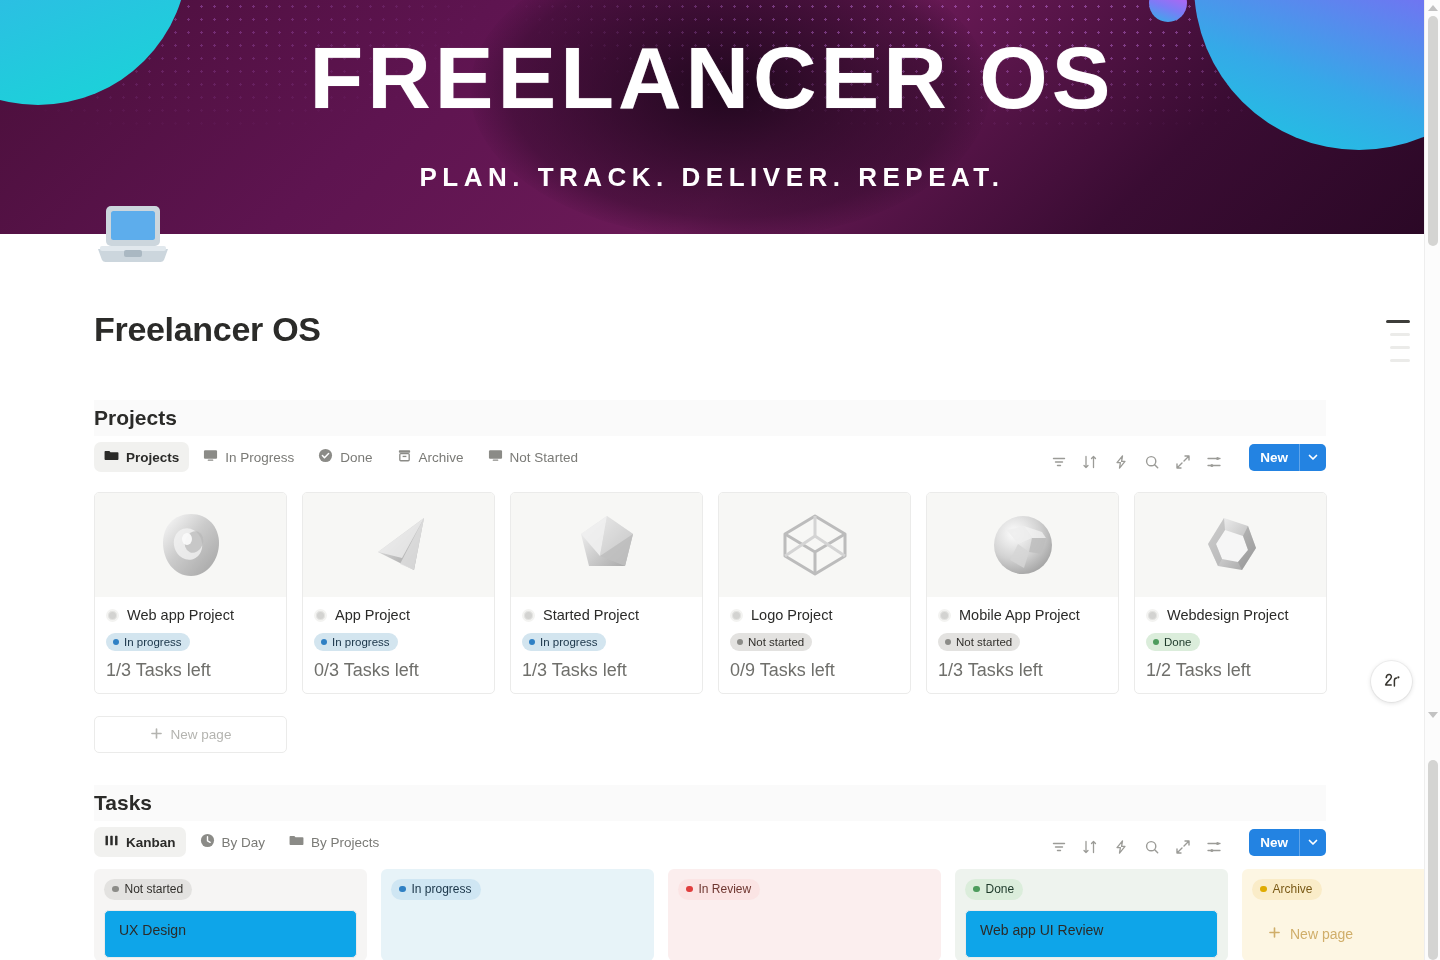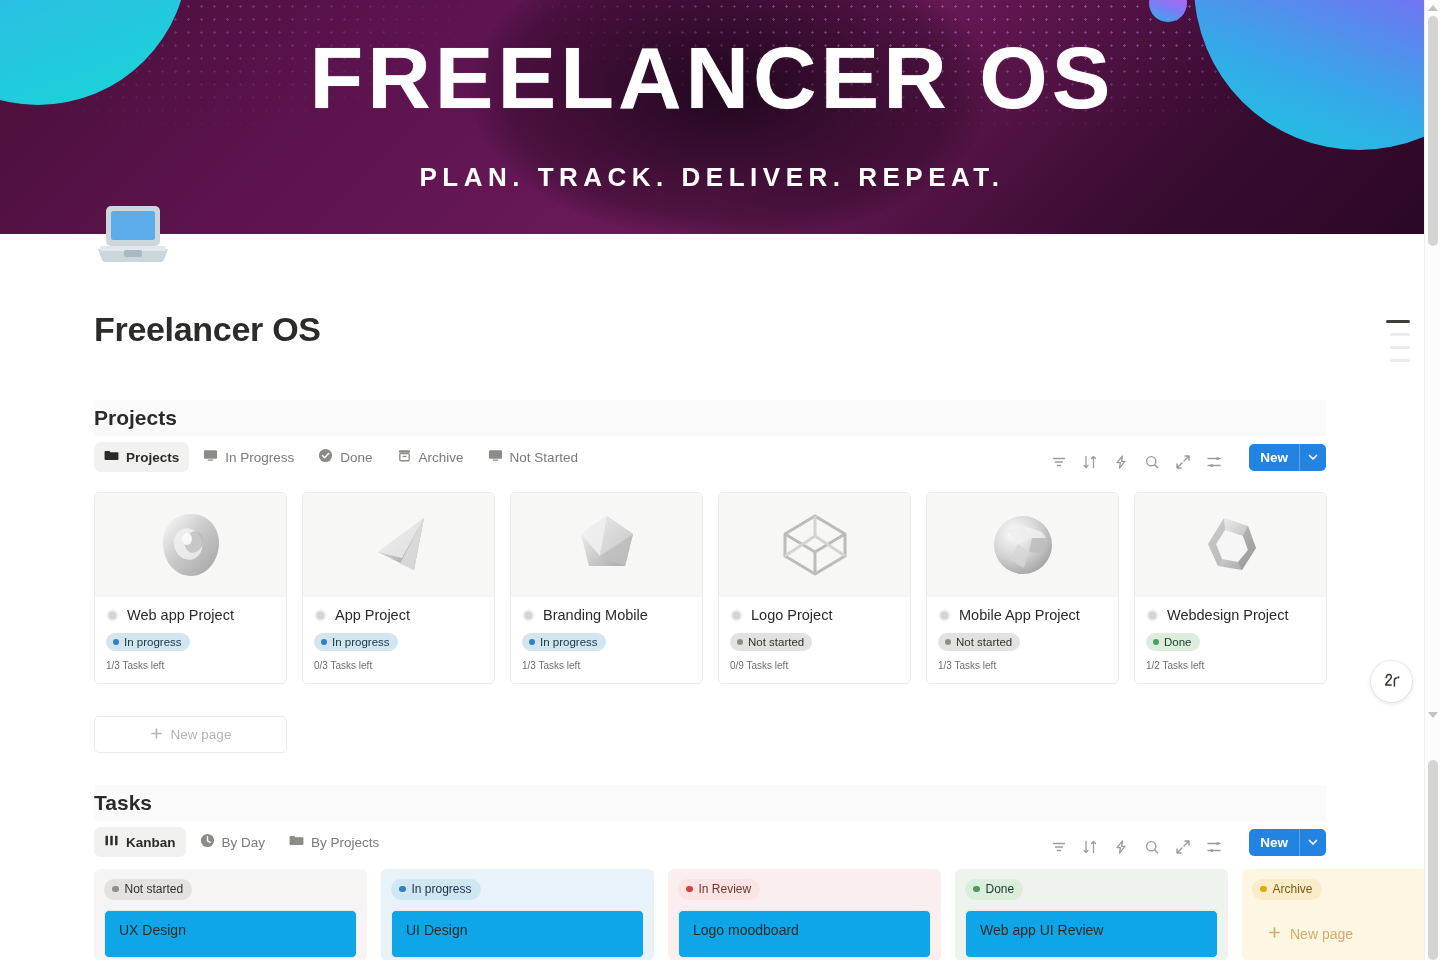--- a/index.html
+++ b/index.html
@@ -116,21 +116,21 @@
     display:inline-flex; align-items:center; gap:5px; padding: 2.5px 8px 3.5px 7px;
     border-radius: 11px; font-size: 11.5px; margin-top: 10px;
   }
   .badge .bd { width:6px; height:6px; border-radius:50%; flex:0 0 auto; }
   .badge.inprogress { background:#d3e5ef; color:#183347; }
   .badge.inprogress .bd { background:#2f80c4; }
   .badge.notstarted { background:#e3e2e0; color:#32302c; }
   .badge.notstarted .bd { background:#8c8c88; }
   .badge.done { background:#dbeddb; color:#1c3829; }
   .badge.done .bd { background:#4d9c5d; }
-  .card-meta { margin-top: 9px; font-size: 10px; color:#6f6f6b; }
+  .card-meta { margin-top: 9px; font-size: 18px; color:#6f6f6b; }
 
   .newpage-btn {
     position:absolute; left:94px; top: 716px; width: 193px; height: 37px;
     border:1px solid #ebebea; border-radius:5px; background:#fff;
     display:flex; align-items:center; justify-content:center; gap:8px;
     color:#b4b4b0; font-size:13.5px; cursor:pointer;
   }
 
   
   .kanban { position:absolute; left: 94px; top: 869px; display:flex; gap: 14px;
@@ -404,21 +404,21 @@
             </defs>
           <path d="M37 8 L63 26 L55 58 L19 58 L11 26 Z" fill="url(#g3)"></path>
           <path d="M37 8 L11 26 L30 48 Z" fill="#efefef" opacity=".9"></path>
           <path d="M63 26 L55 58 L30 48 Z" fill="#c0c0c0" opacity=".85"></path>
           <path d="M37 8 L63 26 L30 48 Z" fill="#e2e2e2" opacity=".5"></path>
         </svg>
       </div>
       <div class="card-body">
         <div class="card-title">
           <span class="dot-grey"></span>
-          <span>Branding Mobile</span>
+          <span>Started Project</span>
         </div>
         <div class="badge inprogress">
           <span class="bd"></span>
           <span>In progress</span>
         </div>
         <div class="card-meta">1/3 Tasks left</div>
       </div>
     </div>
 
     <div class="card">
@@ -605,32 +605,26 @@
       <div class="kcard">
         <span>UX Design</span>
       </div>
     </div>
 
     <div class="col inprogress">
       <div class="col-badge cb-inprogress">
         <span class="bd"></span>
         <span>In progress</span>
       </div>
-      <div class="kcard">
-        <span>UI Design</span>
-      </div>
     </div>
 
     <div class="col inreview">
       <div class="col-badge cb-inreview">
         <span class="bd"></span>
         <span>In Review</span>
-      </div>
-      <div class="kcard">
-        <span>Logo moodboard</span>
       </div>
     </div>
 
     <div class="col done">
       <div class="col-badge cb-done">
         <span class="bd"></span>
         <span>Done</span>
       </div>
       <div class="kcard">
         <span>Web app UI Review</span>

